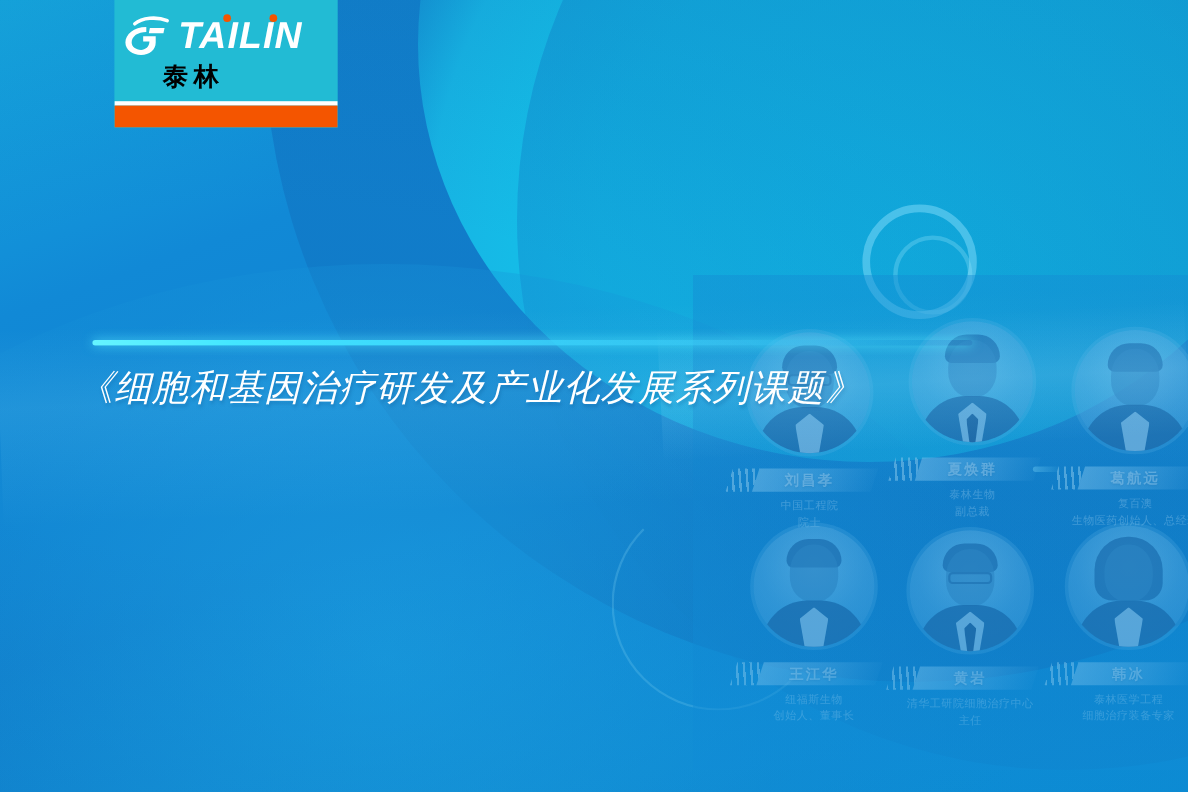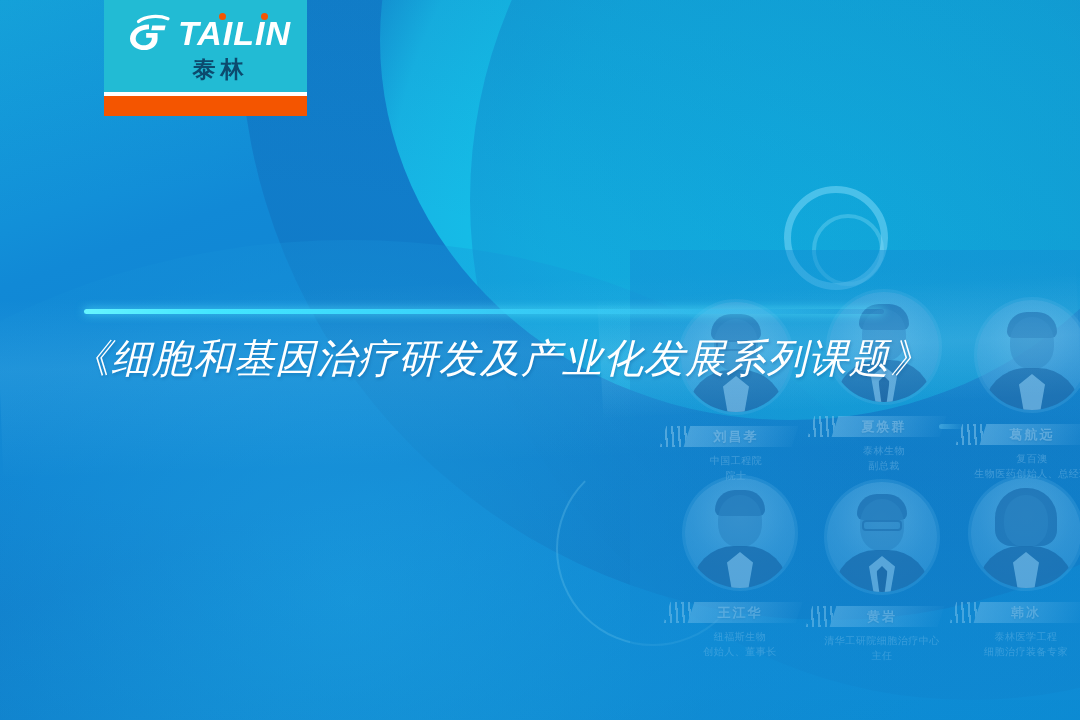--- a/index.html
+++ b/index.html
@@ -96,21 +96,21 @@
     width: 203px; height: 116px;
     background: #22bbd4;
     overflow: hidden;
   }
   .logo-inner {
     position: absolute;
     left: 0; right: 0; top: 0;
     height: 98px;
     display: flex;
     flex-direction: column;
-    align-items: center;
+    align-items: flex-start;
     justify-content: center;
   }
   .logo-row {
     display: flex;
     align-items: center;
     gap: 6px;
     margin-left: 6px;
   }
   .logo-mark { width: 46px; height: 38px; display:block; }
   .logo-word {
@@ -126,26 +126,26 @@
   .logo-dot {
     position: absolute;
     width: 7px; height: 7px;
     border-radius: 50%;
     background: #f45500;
     top: -3px;
   }
   .logo-dot.d1 { left: 41px; }
   .logo-dot.d2 { left: 83px; }
   .logo-cn {
-    color: #0c4a6e;
+    color: #000000;
     font-size: 23px;
     font-weight: bold;
     letter-spacing: 5px;
     margin-top: 2px;
-    margin-left: 30px;
+    margin-left: 44px;
     font-family: "Liberation Sans", "DejaVu Sans", sans-serif;
   }
   .logo-gap {
     position: absolute;
     left: 0; right: 0;
     bottom: 20px;
     height: 4px;
     background: #ffffff;
   }
   .logo-bar {
@@ -174,21 +174,21 @@
     left: 84px; top: 309px;
     width: 800px; height: 5px;
     border-radius: 3px;
     background: linear-gradient(90deg, #66f4ff 0%, #43e6ff 16%, #3ad4fb 42%, rgba(70,214,252,.55) 72%, rgba(80,210,250,0) 100%);
     box-shadow: 0 0 10px rgba(90,235,255,.75);
   }
   .subtitle {
     position: absolute;
     left: 70px; top: 331px;
     color: #ffffff;
-    font-size: 40px;
+    font-size: 33px;
     font-style: italic;
     letter-spacing: 1px;
     white-space: nowrap;
     text-shadow: 1px 2px 3px rgba(10,80,140,.30);
     font-family: "Liberation Sans", "DejaVu Sans", sans-serif;
   }
 
   
   .people {
     position: absolute;

